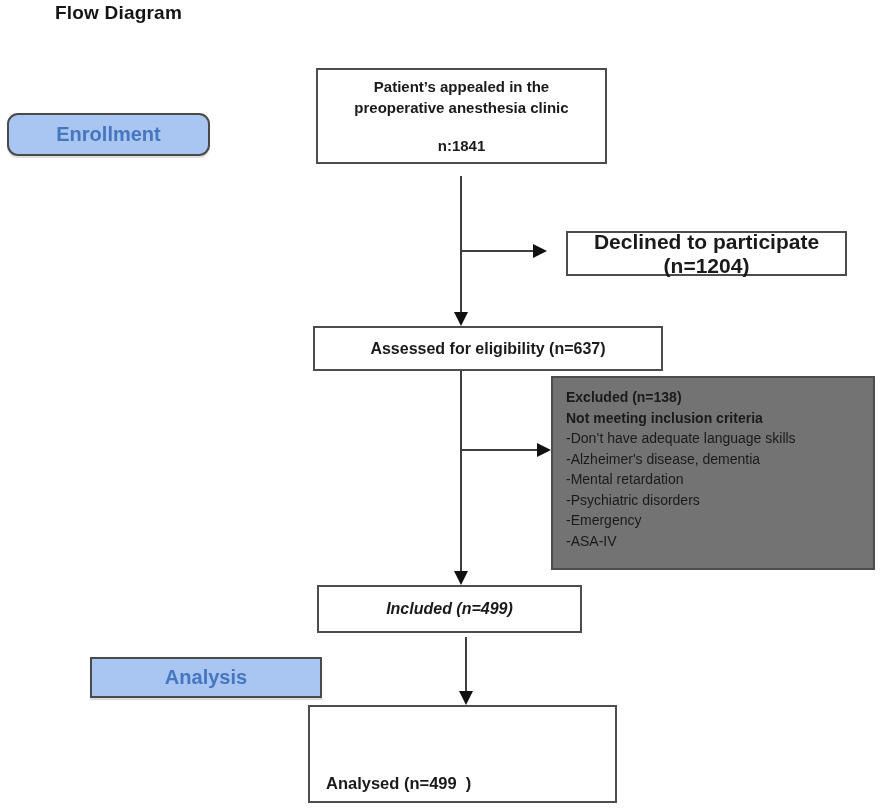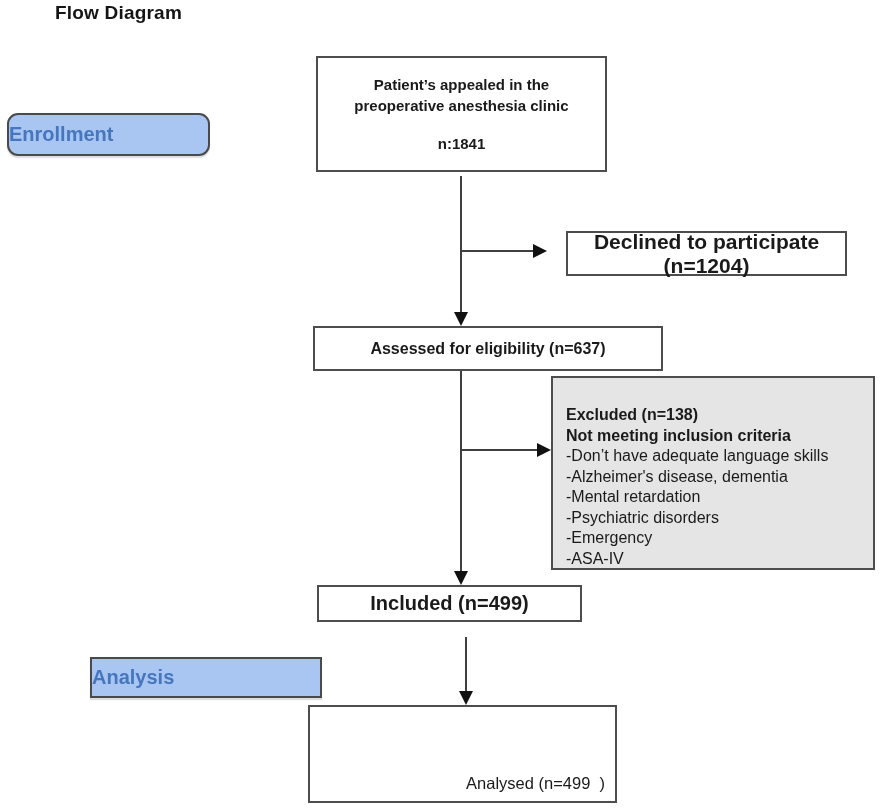--- a/index.html
+++ b/index.html
@@ -21,49 +21,49 @@
   }
 
   
   .fbox {
     background: #ffffff;
     border: 2px solid #4d4d4d;
     display: flex; flex-direction: column;
     justify-content: center; align-items: center;
     text-align: center;
   }
-  .box-appealed { left: 316px; top: 56px; width: 291px; height: 116px; font-size: 15px; line-height: 21px; font-weight: bold; }
+  .box-appealed { left: 316px; top: 68px; width: 291px; height: 96px; font-size: 15px; line-height: 21px; font-weight: bold; }
   .box-appealed .nline { margin-top: 17px; }
   .box-declined { left: 566px; top: 231px; width: 281px; height: 45px; font-size: 21px; font-weight: bold; }
   .box-assessed { left: 313px; top: 326px; width: 350px; height: 45px; font-size: 16px; font-weight: bold; }
-  .box-included { left: 317px; top: 585px; width: 265px; height: 37px; font-size: 20px; font-weight: bold; }
+  .box-included { left: 317px; top: 585px; width: 265px; height: 48px; font-size: 16px; font-weight: bold; font-style: italic; }
 
   .box-excluded {
     left: 551px; top: 376px; width: 324px; height: 194px;
-    background: #e5e5e5; border: 2px solid #4d4d4d;
-    padding: 27px 11px 0 13px;
-    font-size: 16px; line-height: 20.5px; text-align: left;
+    background: #737373; border: 2px solid #4d4d4d;
+    padding: 9px 11px 0 13px;
+    font-size: 14px; line-height: 20.5px; text-align: left;
   }
   .box-excluded .hd { font-weight: bold; }
   .box-excluded .reason { text-align: left; }
 
   .box-analysed {
     left: 308px; top: 705px; width: 309px; height: 98px;
     background: #ffffff; border: 2px solid #4d4d4d;
     padding: 14px 10px 0 16px;
     font-size: 16.5px; line-height: 25px; text-align: left;
     white-space: pre-wrap;
   }
-  .box-analysed .hd { font-weight: normal; text-align: right; }
+  .box-analysed .hd { font-weight: bold; }
 
   
   .stage {
     background: #a9c6f2;
     border: 2px solid #4a4a4a;
-    display: flex; align-items: center;
+    display: flex; justify-content: center; align-items: center;
     font-weight: bold; color: #4576be;
     box-shadow: 0 2px 1px rgba(120,120,120,0.25);
   }
   .stage-enrollment { left: 7px; top: 113px; width: 203px; height: 43px; border-radius: 11px; font-size: 20px; }
   .stage-analysis  { left: 90px; top: 657px; width: 232px; height: 41px; border-radius: 0; font-size: 20px; }
 
   
   .vline { width: 2px; background: #3f3f3f; }
   .hline { height: 2px; background: #3f3f3f; }
   .arrow-down {

